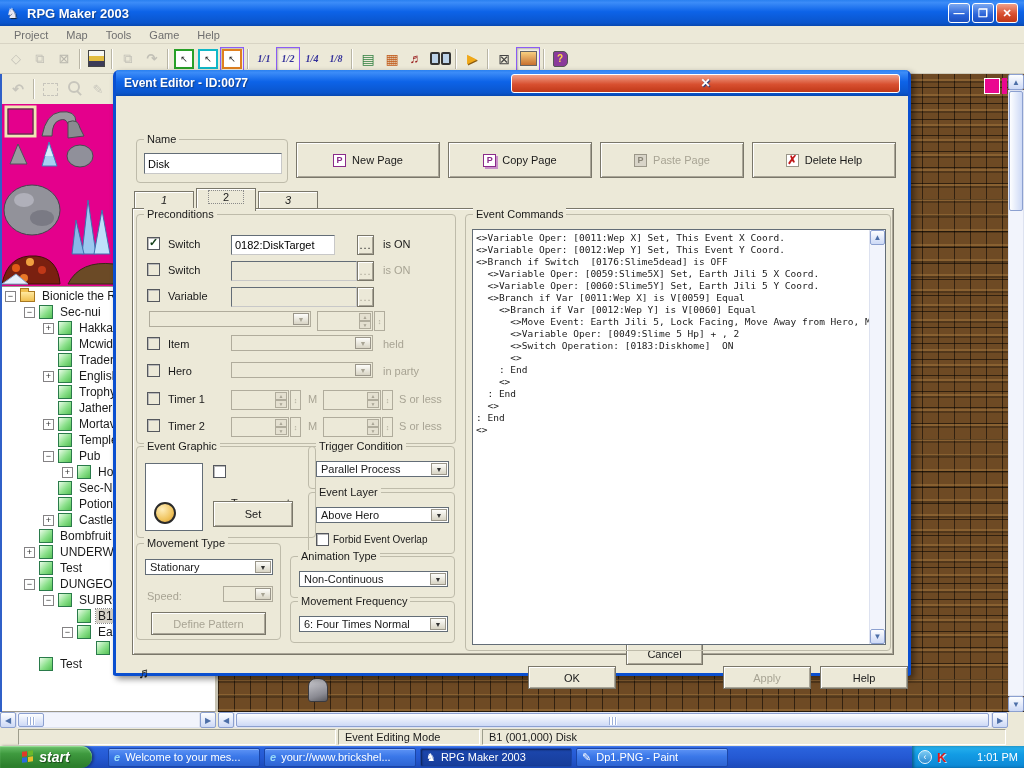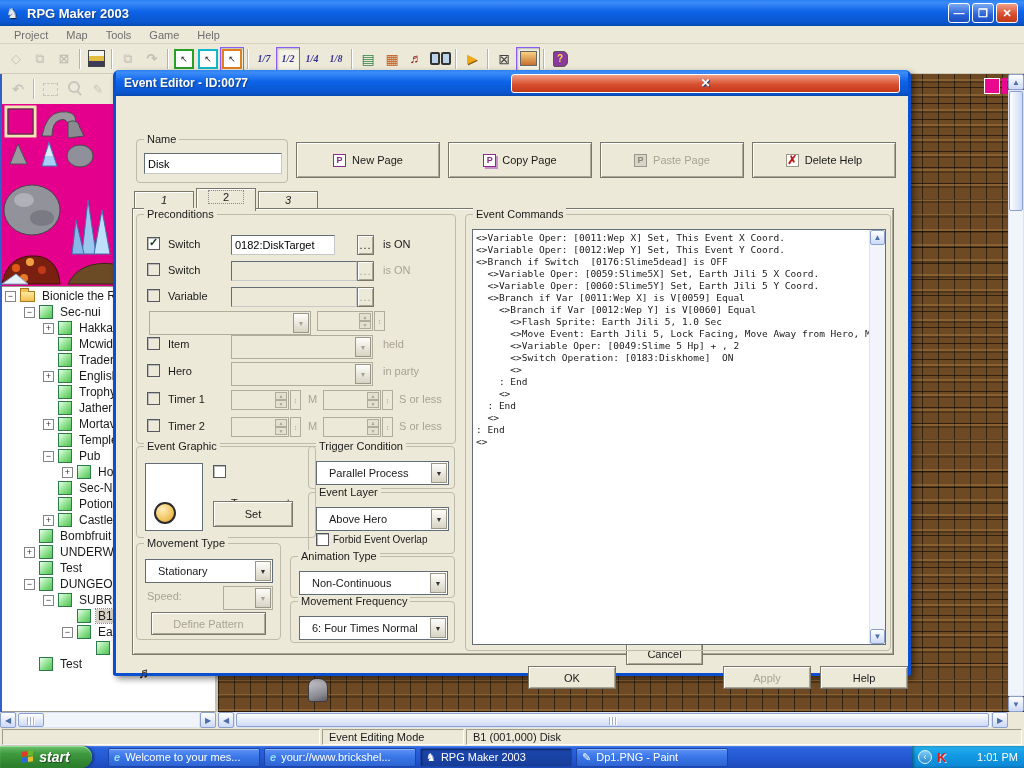--- a/index.html
+++ b/index.html
@@ -92,21 +92,21 @@
   .scrollrow { position:absolute; left:0; top:712px; width:1024px; height:16px; background:#ECE9D8; }
   .hscroll { position:absolute; top:0; height:16px; display:flex; }
   .hscroll .sb-btn { width:16px; height:16px; }
   .hscroll .sb-track { flex:1; position:relative; }
   .hthumb { position:absolute; top:0; height:14px; background:linear-gradient(180deg,#fdfeff,#cdd9f6); border:1px solid #8ca0d0; border-radius:2px; }
   .grip { position:absolute; left:50%; top:3px; width:8px; height:8px; margin-left:-4px;
     background:repeating-linear-gradient(90deg,#9cb0da 0,#9cb0da 1px,#fff 1px,#fff 3px); }
   .sbcorner { position:absolute; right:0; top:0; width:16px; height:16px; background:#ECE9D8; }
 
   
-  .statusbar { position:absolute; left:0; top:728px; width:1024px; height:18px; background:#ECE9D8; display:flex; gap:2px; padding:1px 2px; }
+  .statusbar { position:absolute; left:0; top:728px; width:1024px; height:18px; background:#ECE9D8; display:flex; gap:2px; padding:1px 18px; }
   .sfield { border:1px solid; border-color:#9d9d8c #fff #fff #9d9d8c; padding:1px 6px; font-size:11px; white-space:nowrap; overflow:hidden; }
 
   .taskbar { position:absolute; left:0; top:746px; width:1024px; height:22px;
     background:linear-gradient(180deg,#4f83f0 0%,#2a63dd 8%,#2458d2 55%,#1c49b8 100%); display:flex; align-items:center; }
   .startbtn { width:92px; height:22px; border-radius:0 11px 11px 0;
     background:linear-gradient(180deg,#6cc26c 0%,#3f9a3f 35%,#2c7f2c 90%); box-shadow:inset 0 1px 1px #9ae09a, 2px 0 3px rgba(0,0,0,.4);
     display:flex; align-items:center; justify-content:center; gap:5px; color:#fff; font-weight:bold; font-style:italic; font-size:14px; text-shadow:1px 1px 1px #1a4a1a; }
   .flag { width:12px; height:12px; display:grid; grid-template-columns:5px 5px; grid-template-rows:5px 5px; gap:1px; transform:skewY(-8deg); }
   .flag span:nth-child(1){background:#e03a2a;} .flag span:nth-child(2){background:#6ab82a;}
   .flag span:nth-child(3){background:#2a6ae0;} .flag span:nth-child(4){background:#e8c02a;}
@@ -149,21 +149,21 @@
   .tab { position:absolute; top:95px; height:19px; width:60px; background:#ECE9D8; border:1px solid #7a776a; border-bottom:none;
     box-shadow:inset 1px 1px 0 #fff; font-size:11px; display:flex; align-items:flex-start; justify-content:center; padding-top:2px; }
   .tab.active { top:92px; height:23px; z-index:2; }
   .tab.active i { font-style:normal; outline:1px dotted #8a8a8a; padding:0 14px; }
   .tabpanel { position:absolute; left:16px; top:112px; width:762px; height:447px; background:#ECE9D8;
     border:1px solid #7a776a; box-shadow:inset 1px 1px 0 #fff, inset -1px -1px 0 #a9a597; }
 
   .field { background:#fff; border:1px solid #7a9ab5; border-color:#636d77 #c8c8c8 #c8c8c8 #636d77; font-size:11px; padding:2px 3px;
     font-family:"Liberation Sans",sans-serif; }
   .field.dis { background:#ece9d8; color:#a8a494; }
-  .dd { position:absolute; background:#fff; border:1px solid #636d77; height:24px; font-size:11px; display:flex; align-items:center; padding-left:12px; }
+  .dd { position:absolute; background:#fff; border:1px solid #636d77; height:16px; font-size:11px; display:flex; align-items:center; padding-left:4px; }
   .dd .arrow { position:absolute; right:1px; top:1px; bottom:1px; width:16px; background:linear-gradient(180deg,#fdfdfa,#d8d4c4); border:1px solid #9a968a;
     display:flex; align-items:center; justify-content:center; font-size:7px; color:#333; }
   .dd.dis { background:#ece9d8; border-color:#b0ac9c; }
   .dd.dis .arrow { color:#a8a494; }
   .browse { position:absolute; width:17px; height:20px; letter-spacing:1px; }
   .cb { position:absolute; width:13px; height:13px; background:#fff; border:1px solid #55585e; box-shadow:inset 1px 1px 0 #b8b8b8; }
   .cb.dis { background:#ece9d8; }
   .cb .chk { position:absolute; left:1px; top:-2px; font-size:11px; font-weight:bold; color:#14401a; }
   .plabel { position:absolute; font-size:11px; }
   .gray { color:#a8a494; }
@@ -212,21 +212,21 @@
     <span class="tbi i-save"></span>
     <span class="tbsep"></span>
     <span class="tbi i-map-copy disabled"></span>
     <span class="tbi i-map-paste disabled"></span>
     <span class="tbsep"></span>
     <span class="tbi i-layer-low"></span>
     <span class="tbi i-layer-up"></span>
     <span class="tbi i-layer-event pressed"></span>
     <span class="tbsep"></span>
     <span class="tbi i-zoom">
-      <span class="frac">1/7</span>
+      <span class="frac">1/1</span>
     </span>
     <span class="tbi i-zoom pressed">
       <span class="frac">1/2</span>
     </span>
     <span class="tbi i-zoom">
       <span class="frac">1/4</span>
     </span>
     <span class="tbi i-zoom">
       <span class="frac">1/8</span>
     </span>
@@ -603,21 +603,20 @@
       <span class="glabel">Event Commands</span>
       <div class="cmdbox">
         <div class="cmdtext" id="cmdlines">
             <div class="cmdline">&lt;&gt;Variable Oper: [0011:Wep X] Set, This Event X Coord.</div>
             <div class="cmdline">&lt;&gt;Variable Oper: [0012:Wep Y] Set, This Event Y Coord.</div>
             <div class="cmdline">&lt;&gt;Branch if Switch  [0176:Slime5dead] is OFF</div>
             <div class="cmdline">  &lt;&gt;Variable Oper: [0059:Slime5X] Set, Earth Jili 5 X Coord.</div>
             <div class="cmdline">  &lt;&gt;Variable Oper: [0060:Slime5Y] Set, Earth Jili 5 Y Coord.</div>
             <div class="cmdline">  &lt;&gt;Branch if Var [0011:Wep X] is V[0059] Equal</div>
             <div class="cmdline">    &lt;&gt;Branch if Var [0012:Wep Y] is V[0060] Equal</div>
-            <div class="cmdline">      &lt;&gt;Flash Sprite: Earth Jili 5, 1.0 Sec</div>
             <div class="cmdline">      &lt;&gt;Move Event: Earth Jili 5, Lock Facing, Move Away from Hero, Move Away from</div>
             <div class="cmdline">      &lt;&gt;Variable Oper: [0049:Slime 5 Hp] + , 2</div>
             <div class="cmdline">      &lt;&gt;Switch Operation: [0183:Diskhome]  ON</div>
             <div class="cmdline">      &lt;&gt;</div>
             <div class="cmdline">    : End</div>
             <div class="cmdline">    &lt;&gt;</div>
             <div class="cmdline">  : End</div>
             <div class="cmdline">  &lt;&gt;</div>
             <div class="cmdline">: End</div>
             <div class="cmdline">&lt;&gt;</div>

